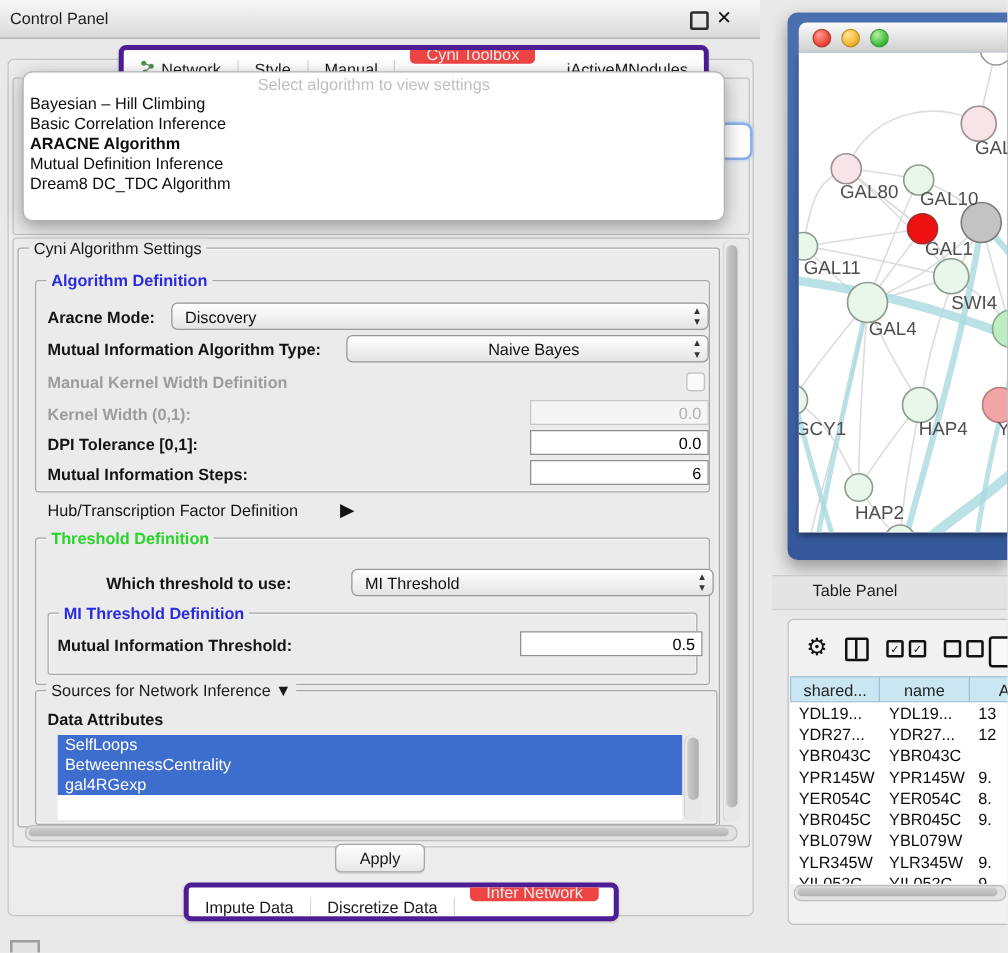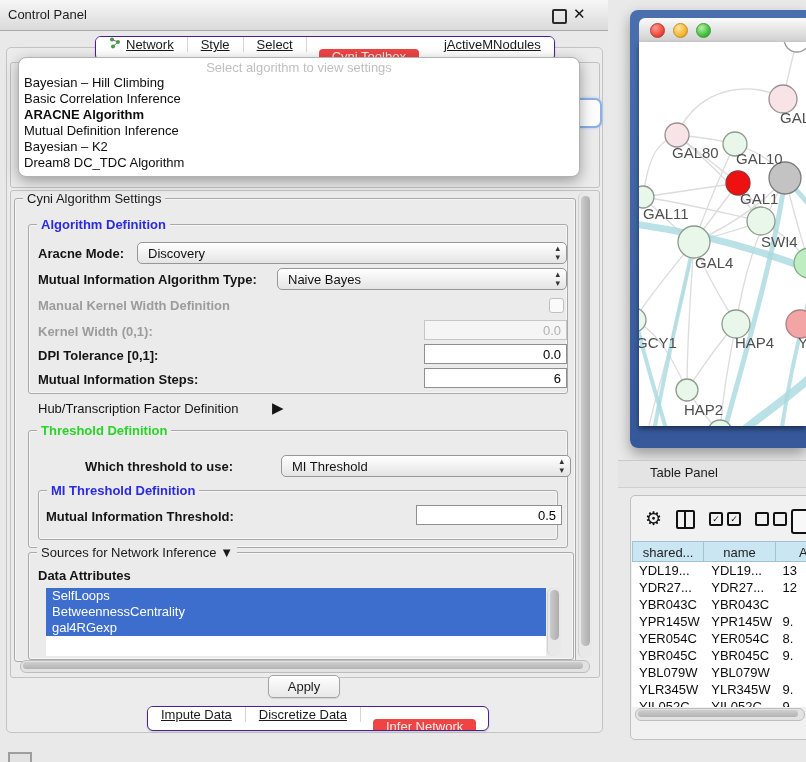--- a/index.html
+++ b/index.html
@@ -12,22 +12,22 @@
   .cp-titlebar{left:0;top:0;width:608px;height:30px;
     background:linear-gradient(#f7f7f7,#dadada);border-bottom:1px solid #a9a9a9;}
   .cp-title{left:8px;top:7px;font-size:13px;color:#1c1c1c;}
   .float-box{left:552px;top:9px;width:11px;height:11px;border:2px solid #2b2b2b;border-radius:2px;}
   .close-x{left:573px;top:5px;font-size:15px;font-weight:bold;color:#111;}
 
   .cp-frame{left:6px;top:47px;width:595px;height:684px;background:#ececec;
     border:1px solid #c4c4c4;border-radius:5px;}
 
   
-  .tabstrip{display:flex;align-items:flex-start;background:#ffffff;border:1px solid #4c1d95;
-    border-radius:6px;overflow:hidden;height:23px;box-shadow:0 1px 2px rgba(0,0,0,0.15);text-decoration:underline;}
+  .tabstrip{display:flex;align-items:flex-end;background:#ffffff;border:4px solid #4c1d95;
+    border-radius:6px;overflow:hidden;height:23px;box-shadow:0 1px 2px rgba(0,0,0,0.15);}
   #top-tabs{left:95px;top:36px;}
   #bottom-tabs{left:147px;top:706px;}
   .tab{display:flex;align-items:center;gap:5px;padding:0 13px;font-size:13px;color:#1a1a1a;
     border-right:1px solid #d6d6d6;background:#fff;white-space:nowrap;}
   .tab:last-child{border-right:none;}
   .tab.sel{background:#ef4444;color:#ececec;border-radius:4px;border-right:none;margin:12px;}
 
   
   .hidden-group{left:10px;top:62px;width:588px;height:124px;background:#ebebeb;
     border:1px solid #c2c2c2;border-radius:3px;}
@@ -148,38 +148,37 @@
             <circle cx="9" cy="5" r="2" fill="#3da23d"></circle>
             <circle cx="4" cy="9.5" r="2" fill="#3da23d"></circle>
             <path d="M3 2.5 L9 5 L4 9.5" stroke="#777" fill="none" stroke-width="1"></path>
           </svg></span>
         <span>Network</span>
       </div>
       <div class="tab">
         <span>Style</span>
       </div>
       <div class="tab">
-        <span>Select</span>
+        <span>Manual</span>
       </div>
       <div class="tab sel">
         <span>Cyni Toolbox</span>
       </div>
       <div class="tab">
         <span>jActiveMNodules</span>
       </div>
     </div>
 
   <div class="abs popup">
     <div class="popup-placeholder">Select algorithm to view settings</div>
     <div id="popup-list">
         <div class="popup-item">Bayesian – Hill Climbing</div>
         <div class="popup-item">Basic Correlation Inference</div>
         <div class="popup-item bold">ARACNE Algorithm</div>
         <div class="popup-item">Mutual Definition Inference</div>
-        <div class="popup-item">Bayesian – K2</div>
         <div class="popup-item">Dream8 DC_TDC Algorithm</div>
       </div>
   </div>
 
   <div class="abs settings-frame"></div>
 
   <div class="groupbox" style="left:14px;top:198px;width:560px;height:462px;">
     <span class="legend plain">Cyni Algorithm Settings</span>
   </div>
 
@@ -188,21 +187,21 @@
   </div>
   <div class="lbl" style="left:38px;top:246px;">Aracne Mode:</div>
   <div class="combo" style="left:137px;top:242px;width:430px;">
     <span>Discovery</span>
     <span class="stepper">
         <span>▴</span>
         <span>▾</span>
       </span>
   </div>
   <div class="lbl" style="left:38px;top:272px;">Mutual Information Algorithm Type:</div>
-  <div class="combo" style="left:277px;top:268px;width:290px;">
+  <div class="combo" style="left:277px;top:268px;width:290px;justify-content:center;">
     <span>Naive Bayes</span>
     <span class="stepper">
         <span>▴</span>
         <span>▾</span>
       </span>
   </div>
   <div class="lbl dis" style="left:38px;top:298px;">Manual Kernel Width Definition</div>
   <div class="checkbox" style="left:549px;top:298px;"></div>
   <div class="lbl dis" style="left:38px;top:324px;">Kernel Width (0,1):</div>
   <div class="field dis" style="left:424px;top:320px;width:143px;">0.0</div>

